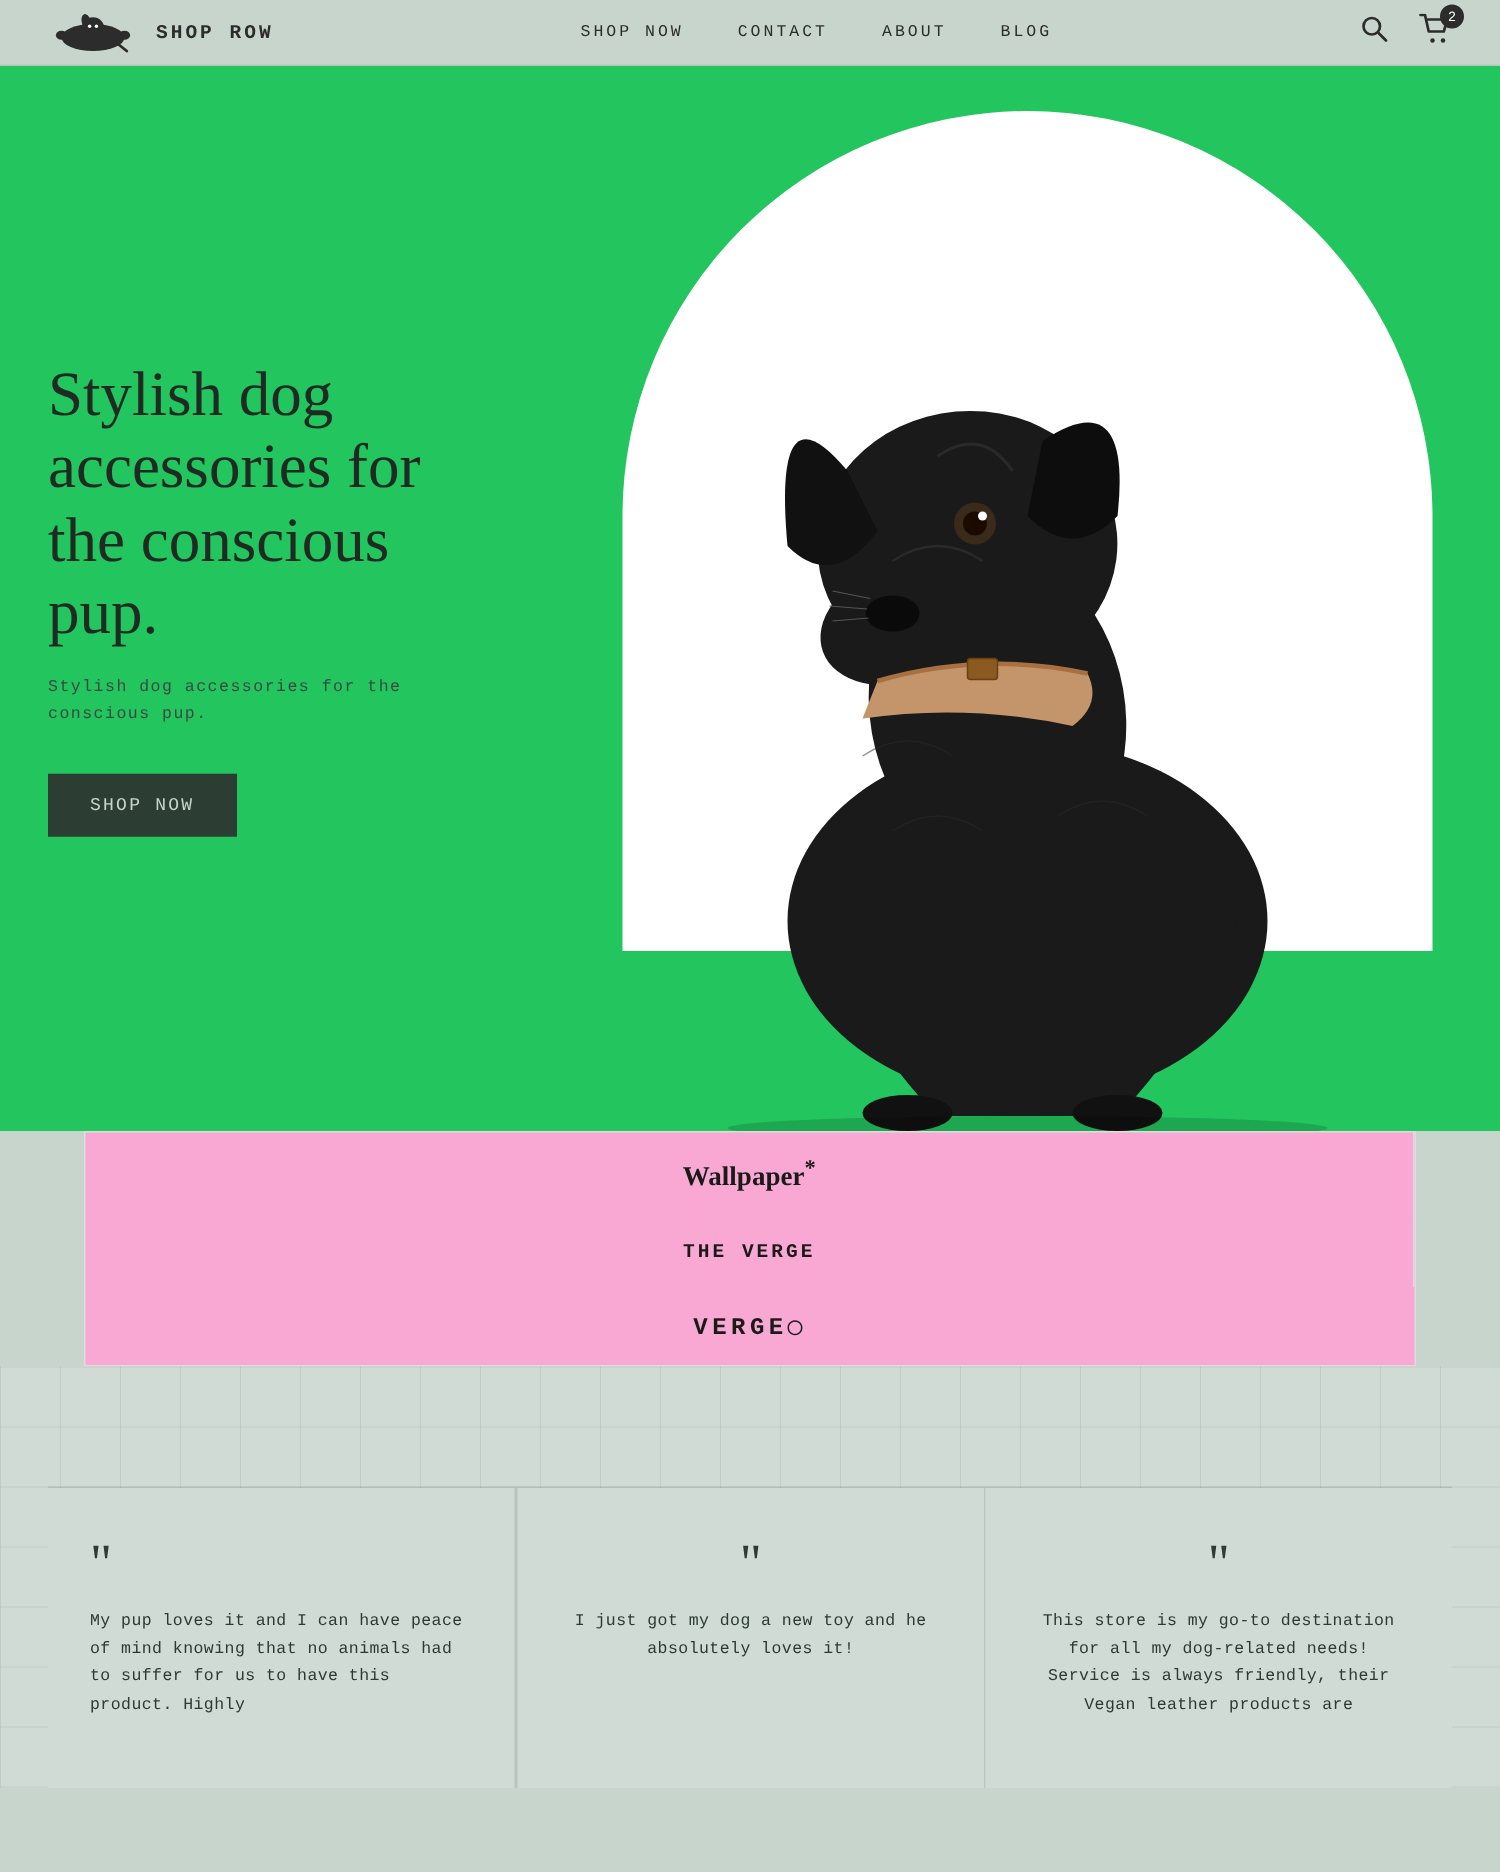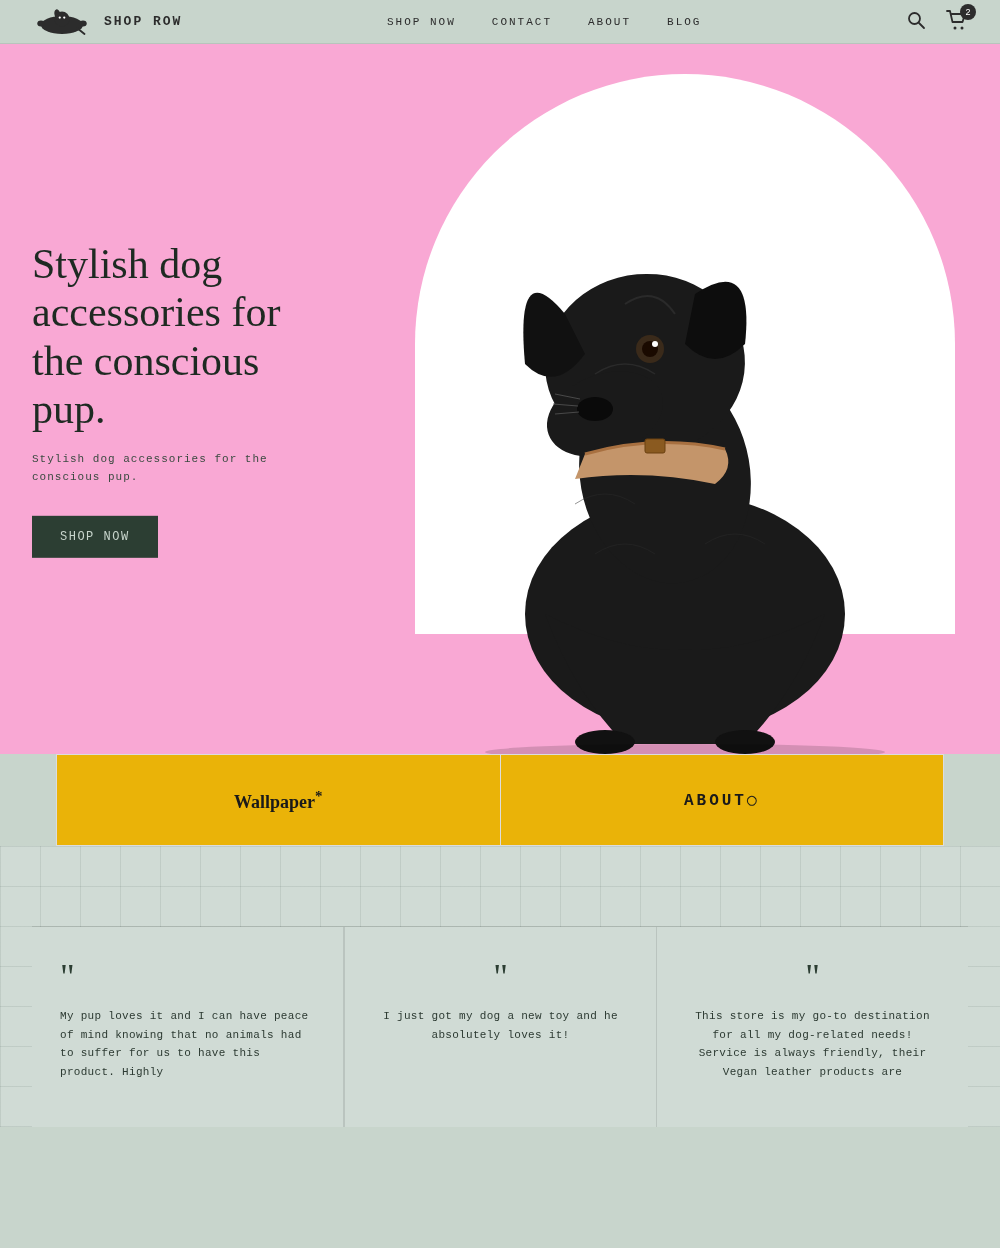--- a/index.html
+++ b/index.html
@@ -63,21 +63,21 @@
       height: 16px;
       font-size: 9px;
       display: flex;
       align-items: center;
       justify-content: center;
       font-family: sans-serif;
     }
 
     
     .hero {
-      background: #f9a8d4;
+      background: #22c55e;
       display: flex;
       align-items: center;
       position: relative;
       min-height: 710px;
       overflow: hidden;
     }
     .hero-content {
       position: absolute;
       left: 32px;
       top: 50%;
@@ -137,24 +137,25 @@
     
     .dog-svg-container {
       position: absolute;
       bottom: 0;
       width: 580px;
       height: 700px;
     }
 
     
     .press-bar {
-      background: #eab308;
+      background: #f9a8d4;
       border: 1px solid #ddd;
       display: flex;
       margin: 0 28px;
+      flex-direction: column;
     }
     .press-item {
       flex: 1;
       border-right: 1px solid #ddd;
       display: flex;
       align-items: center;
       justify-content: center;
       height: 90px;
       padding: 16px;
     }
@@ -337,21 +338,24 @@
     </div>
   </div>
 </div>
 
 <div class="press-section">
   <div class="press-bar">
     <div class="press-item">
       <span class="press-logo wallpaper-logo">Wallpaper<sup>*</sup></span>
     </div>
     <div class="press-item">
-      <span class="press-logo studio-logo">ABOUT◯</span>
+      <span class="press-logo verge-logo">THE VERGE</span>
+    </div>
+    <div class="press-item">
+      <span class="press-logo studio-logo">VERGE◯</span>
     </div>
   </div>
 </div>
 
 <div class="testimonial-section">
 
   <div class="testimonials-row">
     <div class="testimonial-card">
       <div class="quote-mark">"</div>
       <p class="testimonial-text">My pup loves it and I can have peace of mind knowing that no animals had to suffer for us to have this product. Highly</p>

